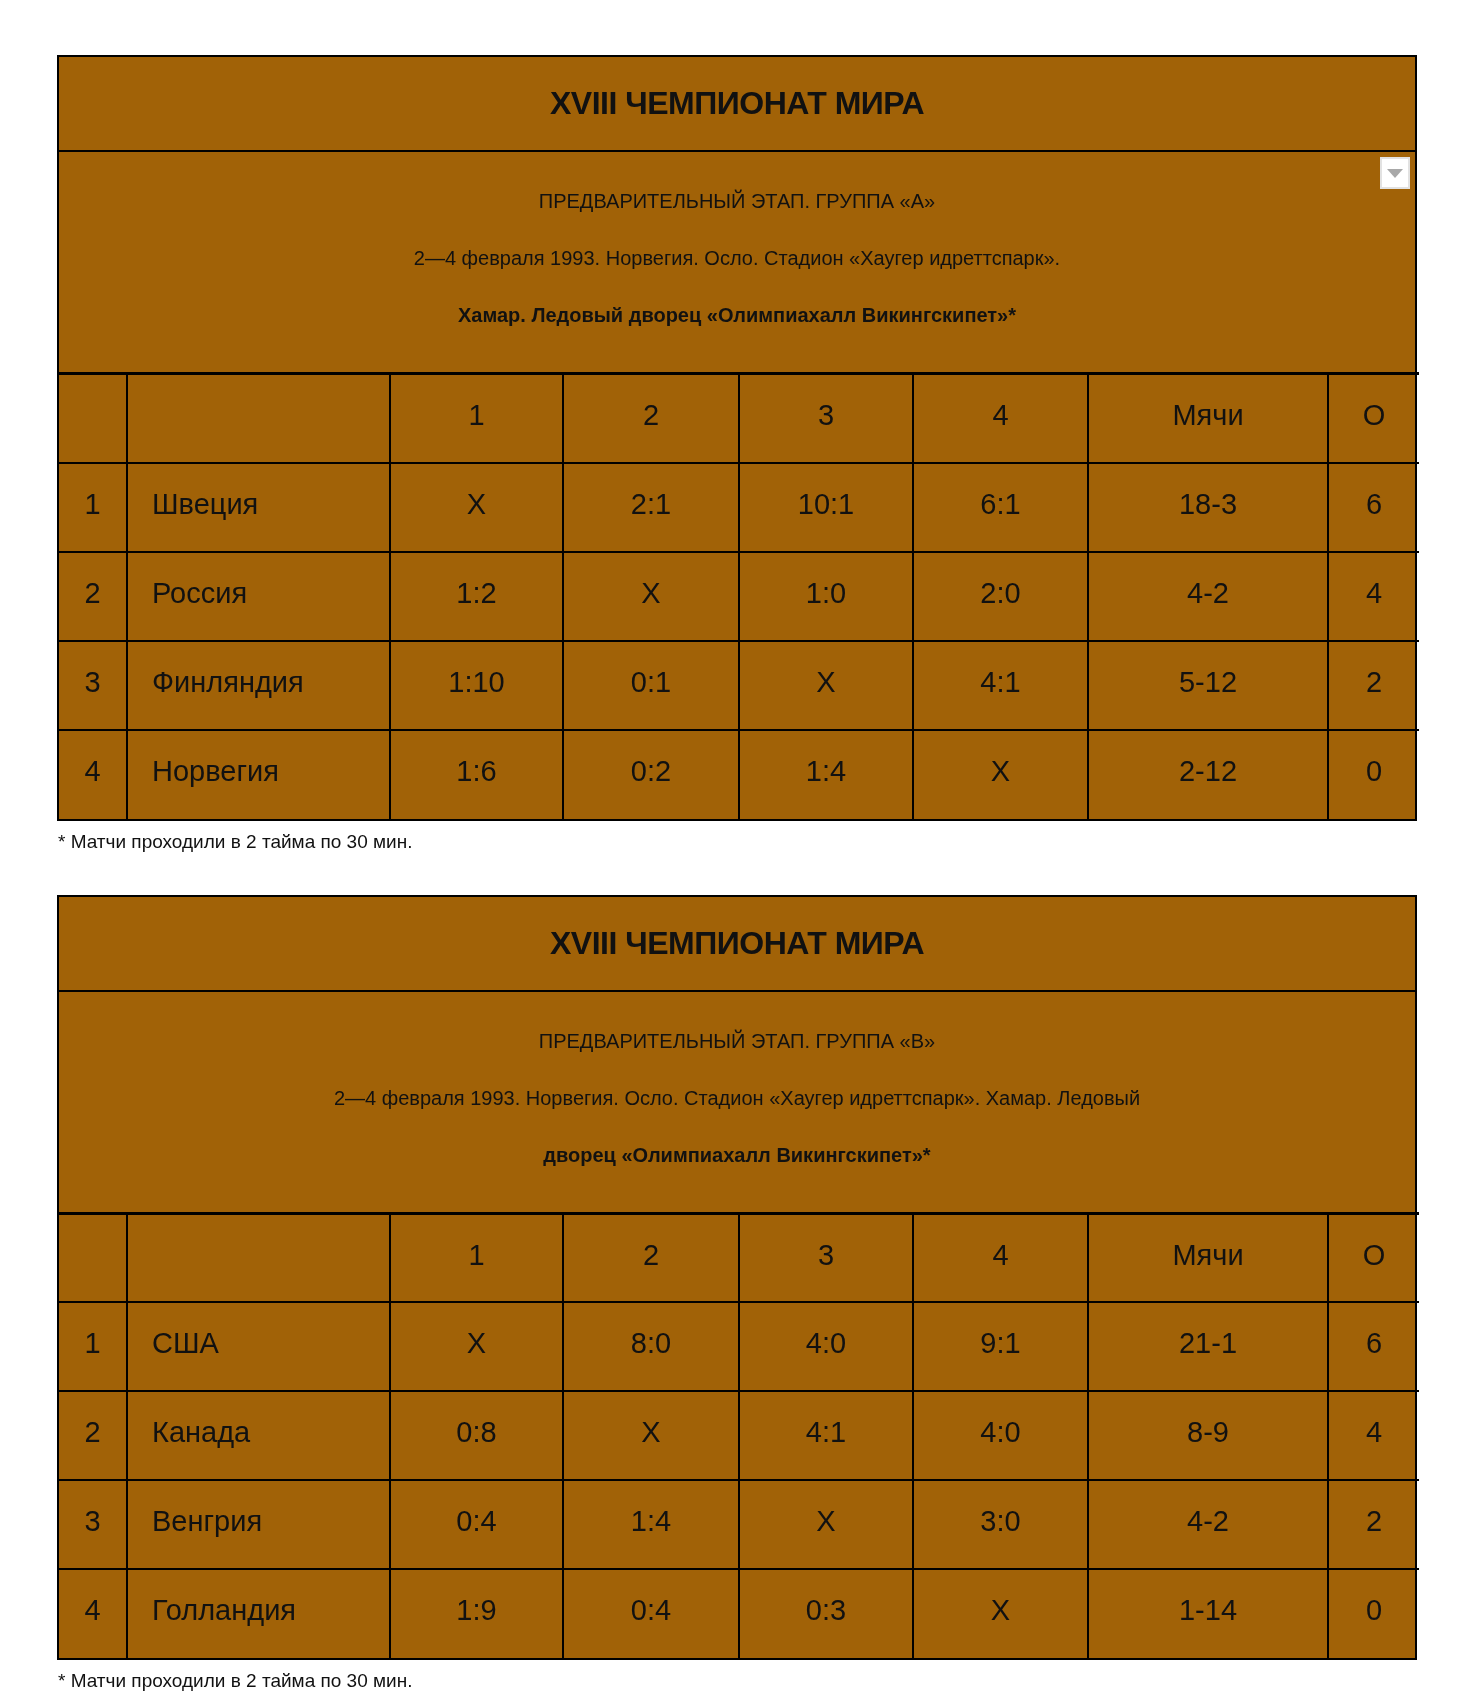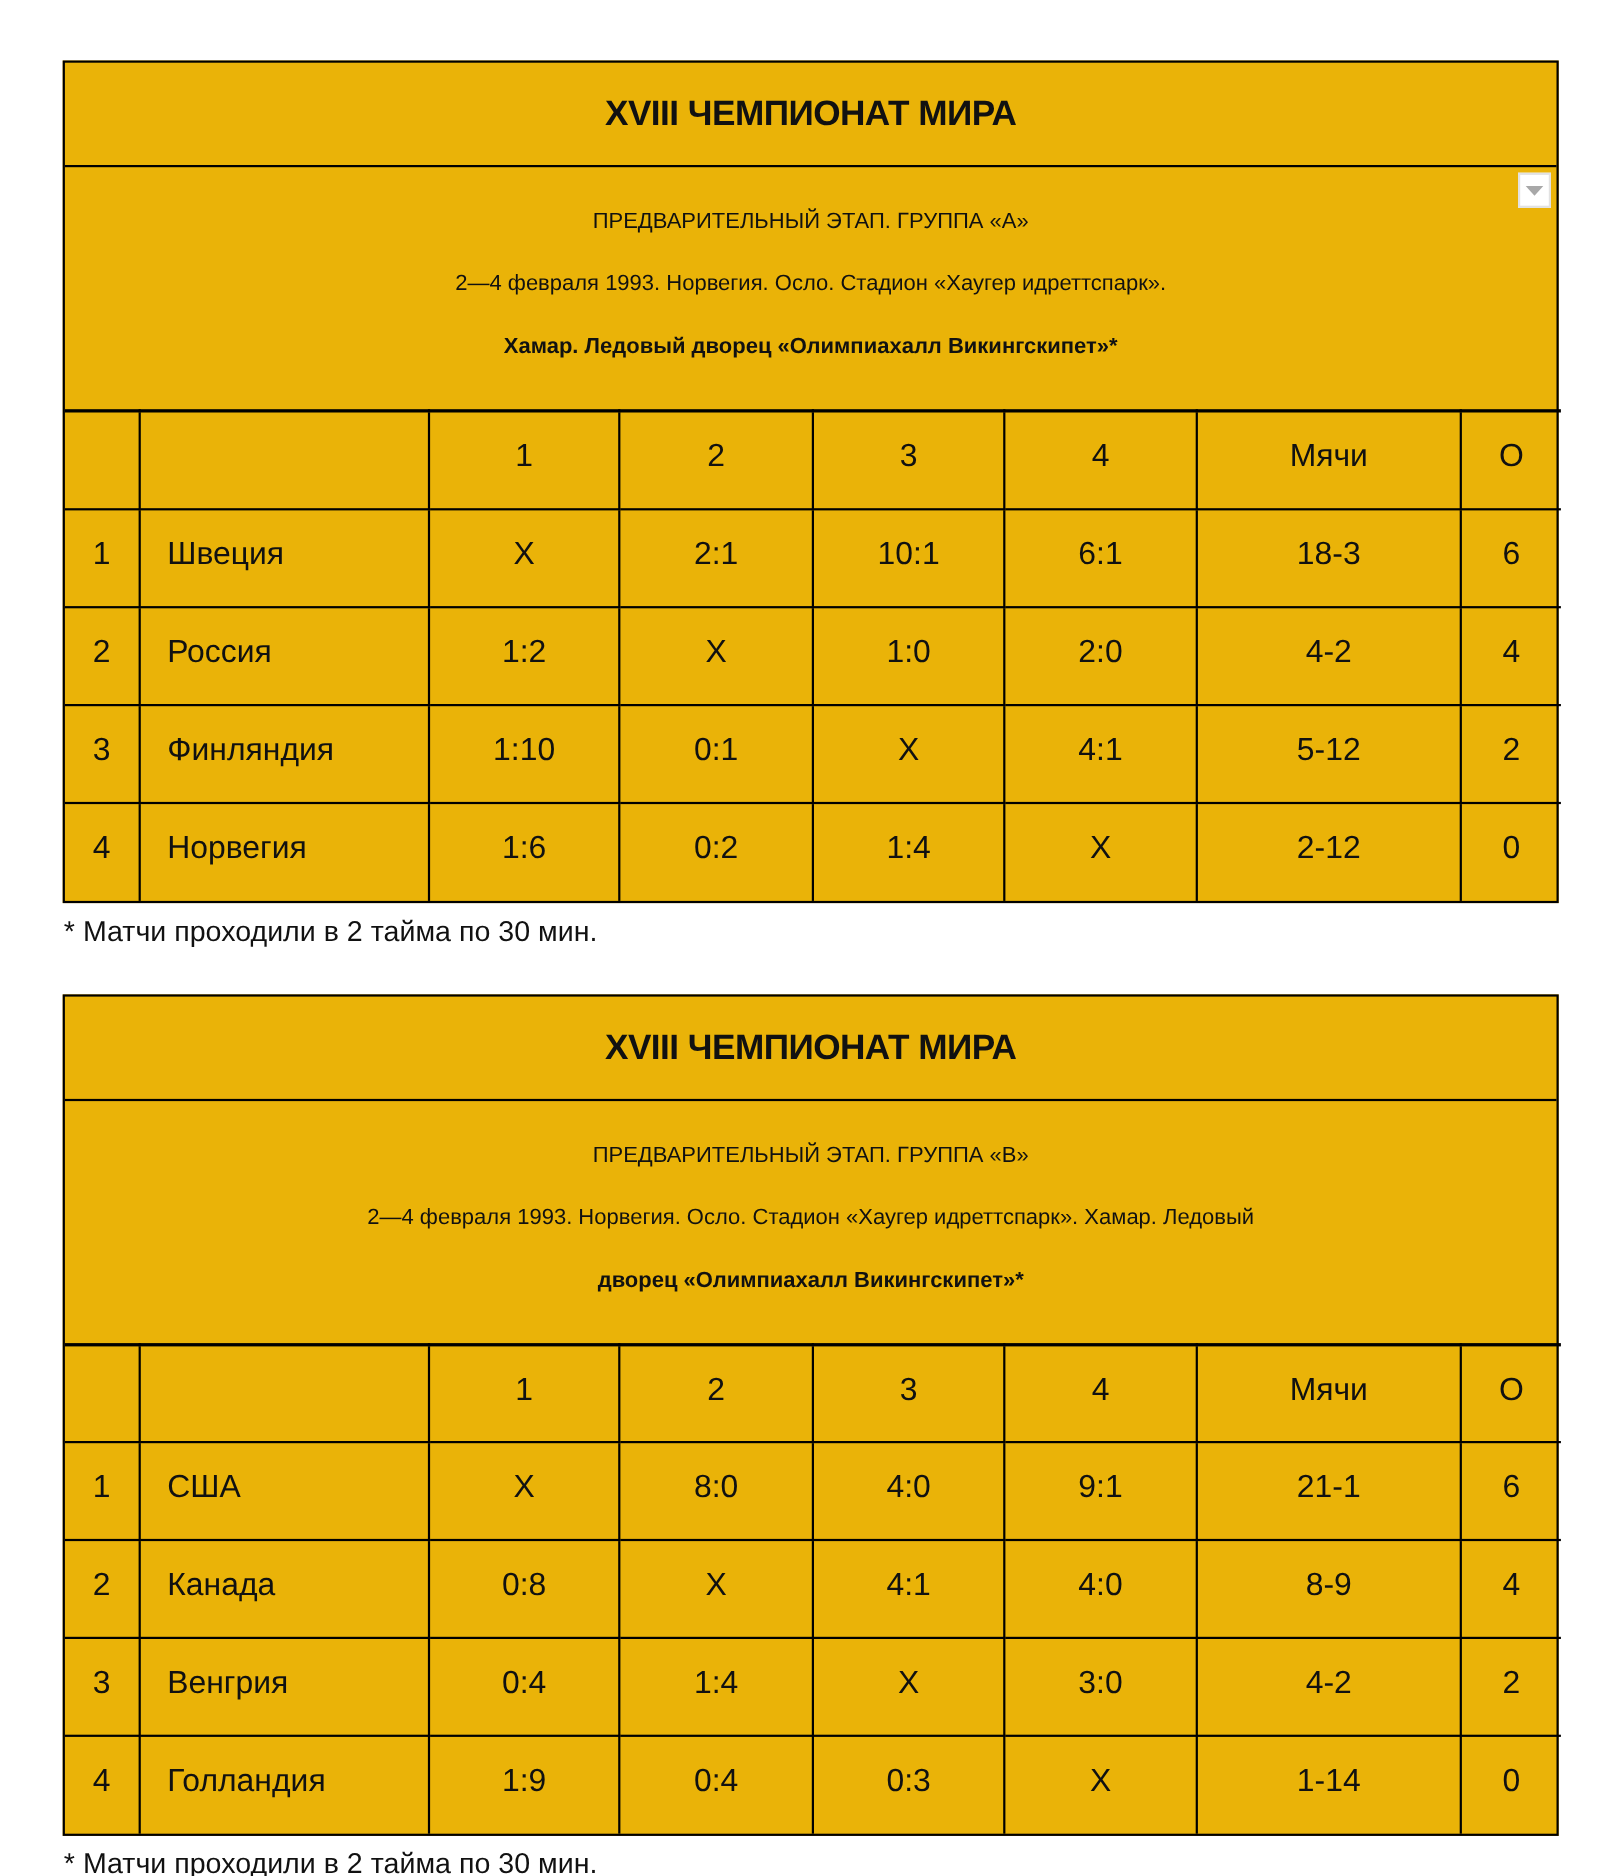--- a/index.html
+++ b/index.html
@@ -10,21 +10,21 @@
     font-family: "Liberation Sans", sans-serif;
   }
   .page {
     width: 1360px;
     padding: 55px 43px 20px 57px;
   }
   .card {
     width: 1360px;
     border: 2px solid #000000;
     box-sizing: border-box;
-    background: #eab308;
+    background: #a16207;
   }
   .card-title {
     height: 93px;
     border-bottom: 2px solid #000000;
     display: flex;
     align-items: center;
     justify-content: center;
     font-size: 32px;
     font-weight: bold;
     letter-spacing: -0.5px;
@@ -88,21 +88,21 @@
   table.grid tr td:first-child { border-left: 0; }
   table.grid tr td:last-child  { border-right: 0; }
   table.grid tr:first-child td { border-top: 0; }
   table.grid tr:last-child td  { border-bottom: 0; }
   table.grid td.team {
     text-align: left;
     padding-left: 24px;
     border-radius: 31px;
   }
   .footnote {
-    font-size: 26px;
+    font-size: 19px;
     margin: 10px 0 42px 1px;
   }
   .footnote:last-child { margin-bottom: 10px; }
 </style>
 </head>
 <body>
 
 <div class="page">
 
   <section class="card">

